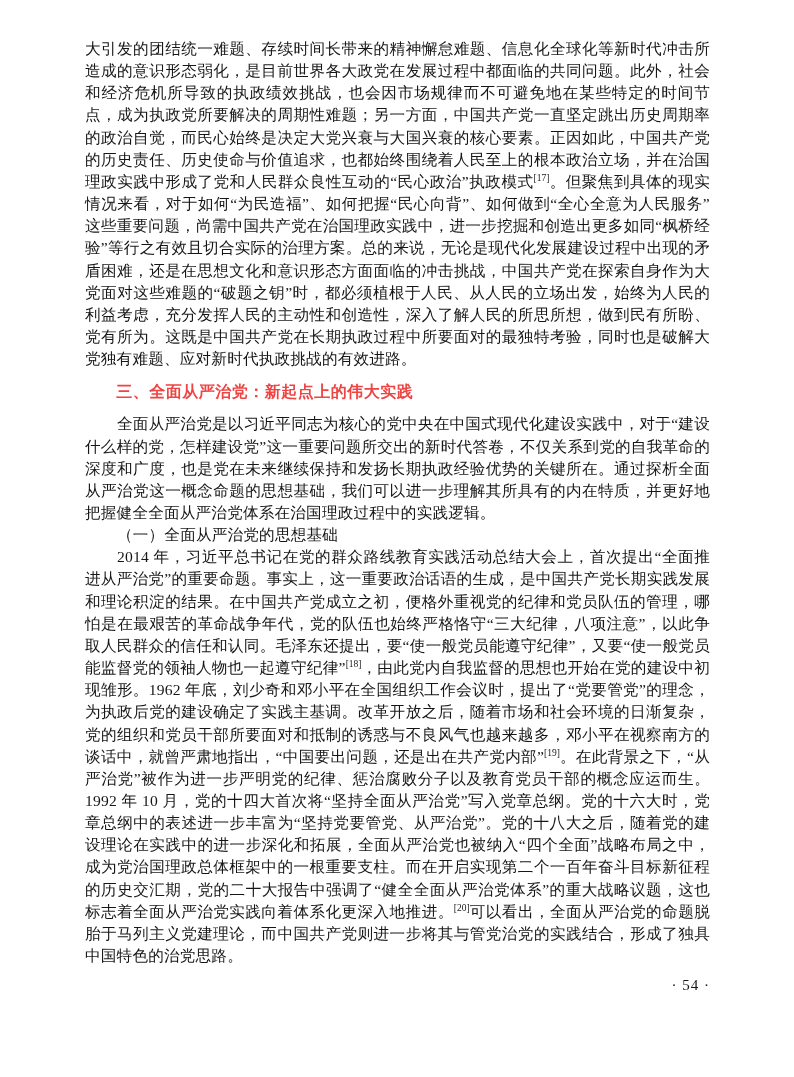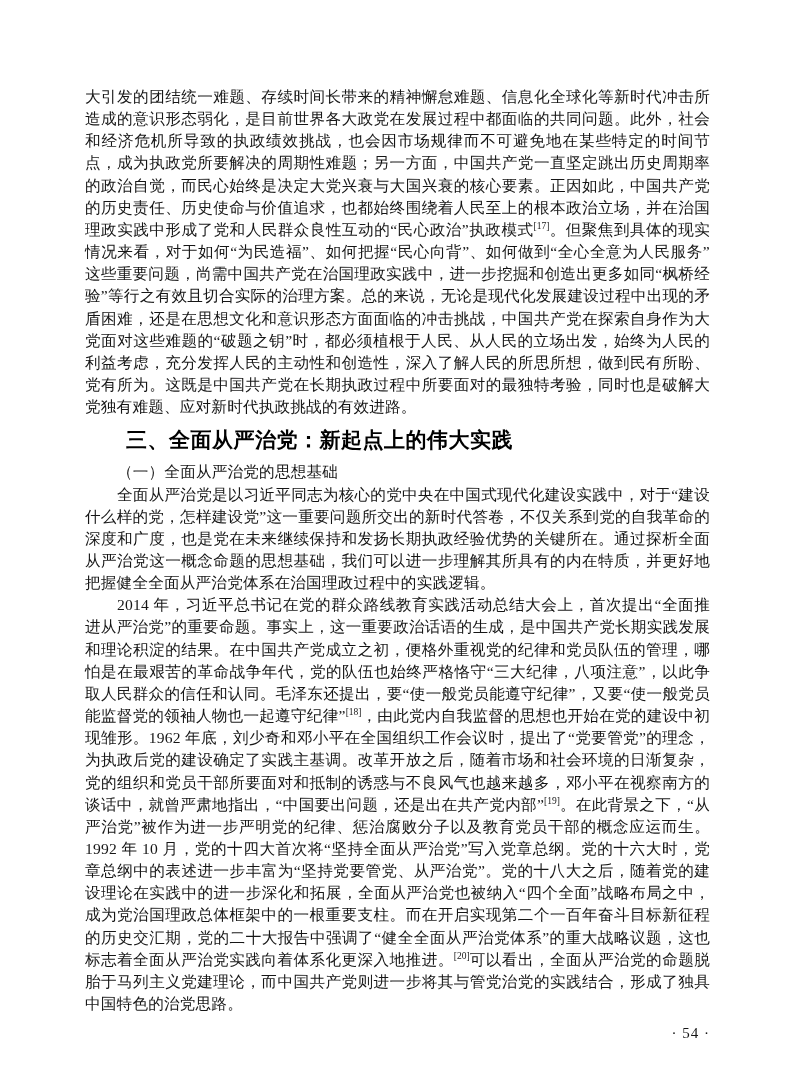--- a/index.html
+++ b/index.html
@@ -11,45 +11,45 @@
     width: 794px;
     height: 1077px;
     overflow: hidden;
     font-family: "Liberation Serif", "DejaVu Serif", serif;
     color: #161616;
   }
   .page {
     box-sizing: border-box;
     width: 794px;
     height: 1077px;
-    padding: 86px 84px 0 85px;
+    padding: 38px 84px 0 85px;
     position: relative;
   }
   .body-text {
     font-size: 15.6px;
     line-height: 22.15px;
     text-align: justify;
     text-justify: inter-character;
   }
   p.para {
     margin: 0;
     letter-spacing: 0.2px;
   }
   p.indent {
     text-indent: 2.05em;
   }
   h2.section-heading {
     font-family: "Liberation Sans", "DejaVu Sans", sans-serif;
     font-weight: 700;
-    font-size: 21px;
+    font-size: 16px;
     line-height: 22px;
     margin: 11px 0 10px 0;
     padding-left: 1.95em;
     letter-spacing: 0.5px;
-    color: #000000;
+    color: #ef4444;
   }
   p.subheading {
     margin: 0;
     letter-spacing: 0.2px;
   }
   sup.fnref {
     font-size: 9.5px;
     line-height: 0;
     vertical-align: super;
     letter-spacing: 0;
@@ -64,22 +64,22 @@
 </head>
 <body>
 
 <div class="page">
   <div class="body-text">
 
     <p class="para">大引发的团结统一难题、存续时间长带来的精神懈怠难题、信息化全球化等新时代冲击所造成的意识形态弱化，是目前世界各大政党在发展过程中都面临的共同问题。此外，社会和经济危机所导致的执政绩效挑战，也会因市场规律而不可避免地在某些特定的时间节点，成为执政党所要解决的周期性难题；另一方面，中国共产党一直坚定跳出历史周期率的政治自觉，而民心始终是决定大党兴衰与大国兴衰的核心要素。正因如此，中国共产党的历史责任、历史使命与价值追求，也都始终围绕着人民至上的根本政治立场，并在治国理政实践中形成了党和人民群众良性互动的“民心政治”执政模式<sup class="fnref">[17]</sup>。但聚焦到具体的现实情况来看，对于如何“为民造福”、如何把握“民心向背”、如何做到“全心全意为人民服务”这些重要问题，尚需中国共产党在治国理政实践中，进一步挖掘和创造出更多如同“枫桥经验”等行之有效且切合实际的治理方案。总的来说，无论是现代化发展建设过程中出现的矛盾困难，还是在思想文化和意识形态方面面临的冲击挑战，中国共产党在探索自身作为大党面对这些难题的“破题之钥”时，都必须植根于人民、从人民的立场出发，始终为人民的利益考虑，充分发挥人民的主动性和创造性，深入了解人民的所思所想，做到民有所盼、党有所为。这既是中国共产党在长期执政过程中所要面对的最独特考验，同时也是破解大党独有难题、应对新时代执政挑战的有效进路。</p>
 
     <h2 class="section-heading">三、全面从严治党：新起点上的伟大实践</h2>
 
+    <p class="para indent">全面从严治党是以习近平同志为核心的党中央在中国式现代化建设实践中，对于“建设什么样的党，怎样建设党”这一重要问题所交出的新时代答卷，不仅关系到党的自我革命的深度和广度，也是党在未来继续保持和发扬长期执政经验优势的关键所在。通过探析全面从严治党这一概念命题的思想基础，我们可以进一步理解其所具有的内在特质，并更好地把握健全全面从严治党体系在治国理政过程中的实践逻辑。</p>
+
     <p class="para indent subheading">（一）全面从严治党的思想基础</p>
-
-    <p class="para indent">全面从严治党是以习近平同志为核心的党中央在中国式现代化建设实践中，对于“建设什么样的党，怎样建设党”这一重要问题所交出的新时代答卷，不仅关系到党的自我革命的深度和广度，也是党在未来继续保持和发扬长期执政经验优势的关键所在。通过探析全面从严治党这一概念命题的思想基础，我们可以进一步理解其所具有的内在特质，并更好地把握健全全面从严治党体系在治国理政过程中的实践逻辑。</p>
 
     <p class="para indent">2014 年，习近平总书记在党的群众路线教育实践活动总结大会上，首次提出“全面推进从严治党”的重要命题。事实上，这一重要政治话语的生成，是中国共产党长期实践发展和理论积淀的结果。在中国共产党成立之初，便格外重视党的纪律和党员队伍的管理，哪怕是在最艰苦的革命战争年代，党的队伍也始终严格恪守“三大纪律，八项注意”，以此争取人民群众的信任和认同。毛泽东还提出，要“使一般党员能遵守纪律”，又要“使一般党员能监督党的领袖人物也一起遵守纪律”<sup class="fnref">[18]</sup>，由此党内自我监督的思想也开始在党的建设中初现雏形。1962 年底，刘少奇和邓小平在全国组织工作会议时，提出了“党要管党”的理念，为执政后党的建设确定了实践主基调。改革开放之后，随着市场和社会环境的日渐复杂，党的组织和党员干部所要面对和抵制的诱惑与不良风气也越来越多，邓小平在视察南方的谈话中，就曾严肃地指出，“中国要出问题，还是出在共产党内部”<sup class="fnref">[19]</sup>。在此背景之下，“从严治党”被作为进一步严明党的纪律、惩治腐败分子以及教育党员干部的概念应运而生。1992 年 10 月，党的十四大首次将“坚持全面从严治党”写入党章总纲。党的十六大时，党章总纲中的表述进一步丰富为“坚持党要管党、从严治党”。党的十八大之后，随着党的建设理论在实践中的进一步深化和拓展，全面从严治党也被纳入“四个全面”战略布局之中，成为党治国理政总体框架中的一根重要支柱。而在开启实现第二个一百年奋斗目标新征程的历史交汇期，党的二十大报告中强调了“健全全面从严治党体系”的重大战略议题，这也标志着全面从严治党实践向着体系化更深入地推进。<sup class="fnref">[20]</sup>可以看出，全面从严治党的命题脱胎于马列主义党建理论，而中国共产党则进一步将其与管党治党的实践结合，形成了独具中国特色的治党思路。</p>
 
     <div class="page-number">· 54 ·</div>
 
   </div>
 </div>
 
 </body></html>

